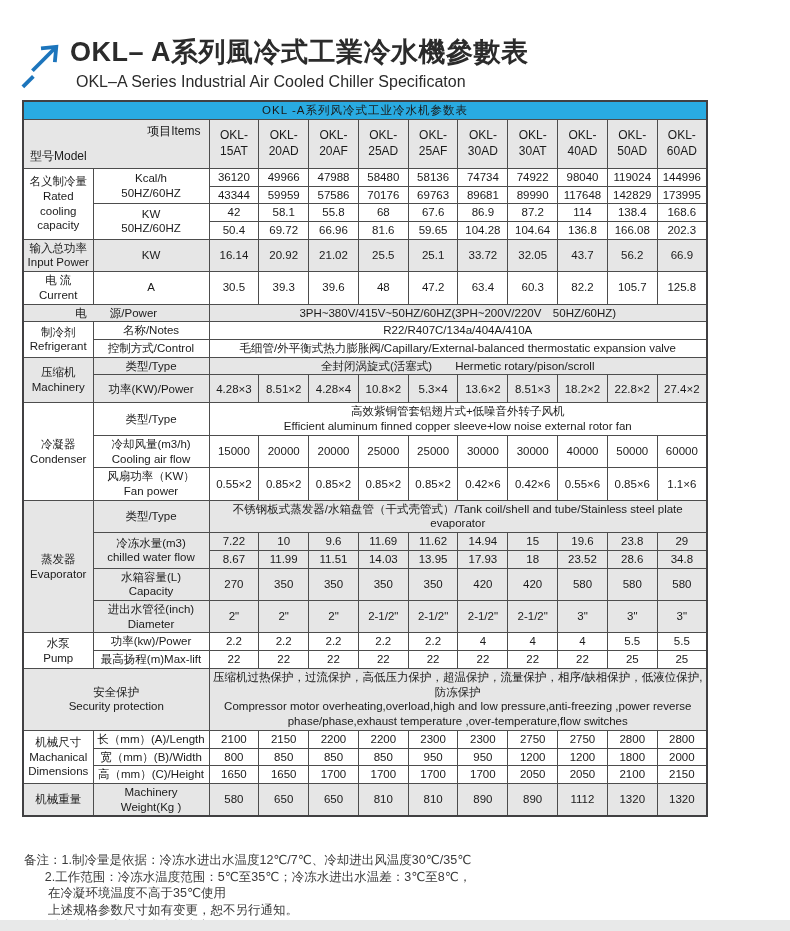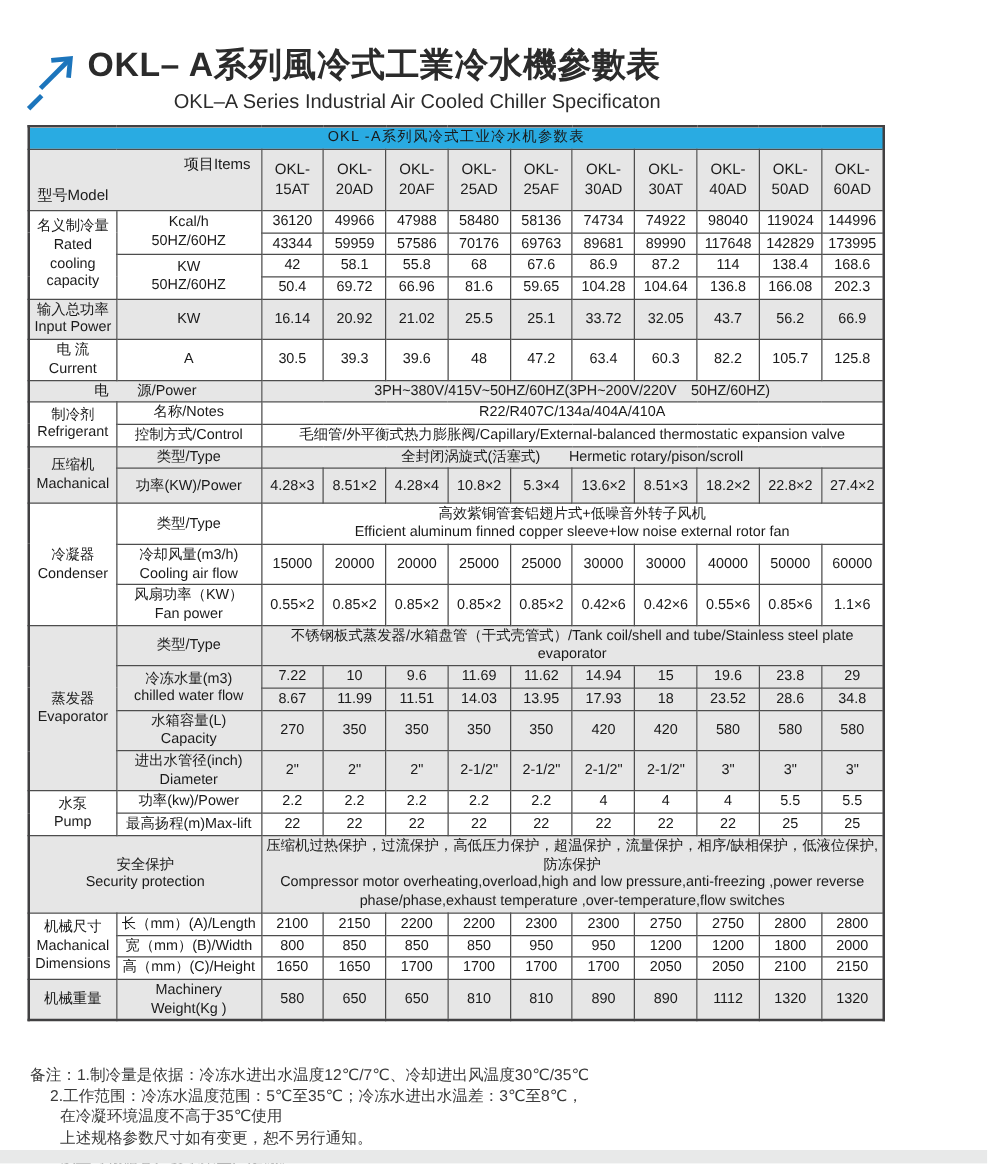--- a/index.html
+++ b/index.html
@@ -3,21 +3,21 @@
 <meta charset="utf-8">
 <style>
   * { box-sizing: border-box; margin: 0; padding: 0; }
   html,body { background:#ffffff; }
   body { font-family: "Liberation Sans", "DejaVu Sans", sans-serif; }
   .page { position:relative; width:790px; height:931px; background:#fff; overflow:hidden; }
 
   
   .title-block { position:absolute; top:34px; left:20px; display:flex; align-items:flex-start; }
   .arrow-icon { width:42px; height:50px; margin-top:6px; }
-  .title-texts { margin-left:8px;text-align:right; }
+  .title-texts { margin-left:8px; }
   .title-zh { font-size:27px; font-weight:600; color:#2b2b2b; letter-spacing:0.5px; }
   .title-en { font-size:16px; font-weight:400; color:#2b2b2b; margin-top:3px; margin-left:6px; }
 
   
   .table-wrap { position:absolute; top:100px; left:22px; }
   table.spec { border-collapse:collapse; table-layout:fixed; width:686px; border:2px solid #414042; }
   table.spec col.c1 { width:70px; }
   table.spec col.c2 { width:116px; }
   table.spec th, table.spec td {
     border:1px solid #4d4d4d; text-align:center; vertical-align:middle;
@@ -32,21 +32,21 @@
   }
   .corner-model { position:absolute; left:6px; bottom:3px; font-size:12px;margin-top:20px; }
   .corner-items { position:absolute; right:8px; top:4px; font-size:12px; }
   tr.g td { background:#e6e6e6; }
   tr.tall td { height:28px; }
   td.left { text-align:left; padding-left:5px; }
 
   
   .notes { position:absolute; top:852px; left:24px; font-size:12.5px; color:#3a3a3a; line-height:16.5px; }
   .note-line { white-space:pre; }
-  .note-line.i1 { padding-left:16px; }
+  .note-line.i1 { padding-left:16px;text-align:right; }
   .note-line.i2 { padding-left:24px; }
 
   .bottom-strip { position:absolute; left:0; bottom:0; width:790px; height:11px; background:#e8e9e9; }
 </style>
 </head>
 <body>
 
 <div class="page">
 
   <div class="title-block">
@@ -204,21 +204,21 @@
 Refrigerant</td>
             <td>名称/Notes</td>
             <td colspan="10">R22/R407C/134a/404A/410A</td>
           </tr>
           <tr>
             <td>控制方式/Control</td>
             <td colspan="10">毛细管/外平衡式热力膨胀阀/Capillary/External-balanced thermostatic expansion valve</td>
           </tr>
           <tr class="g">
             <td rowspan="2">压缩机
-Machanical</td>
+Machinery</td>
             <td>类型/Type</td>
             <td colspan="10">全封闭涡旋式(活塞式)　　Hermetic rotary/pison/scroll</td>
           </tr>
           <tr class="g tall">
             <td>功率(KW)/Power</td>
             <td>4.28×3</td>
             <td>8.51×2</td>
             <td>4.28×4</td>
             <td>10.8×2</td>
             <td>5.3×4</td>

